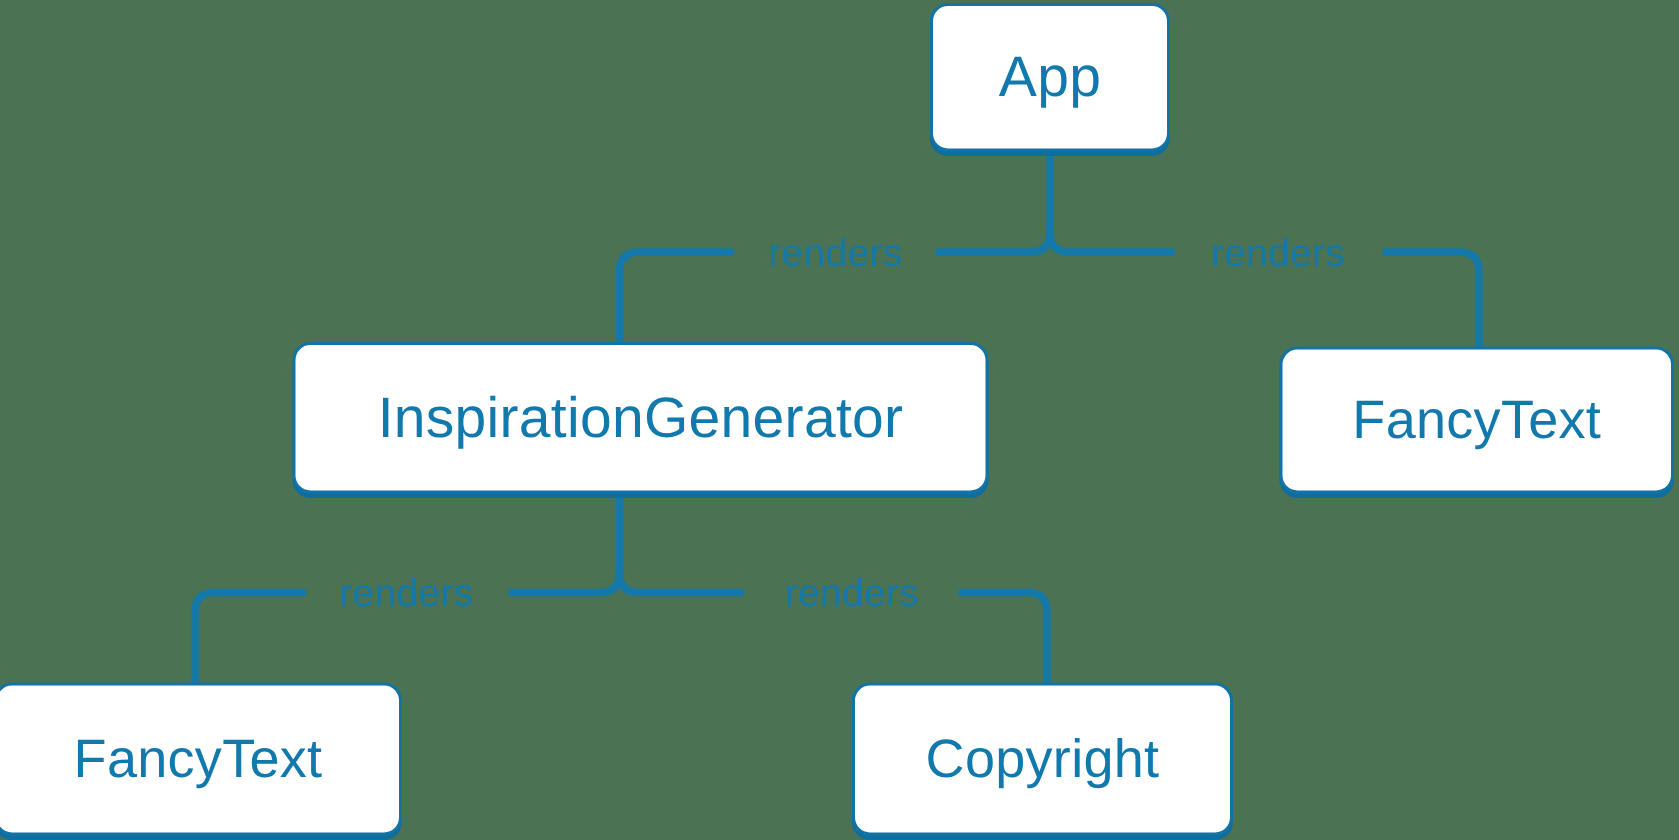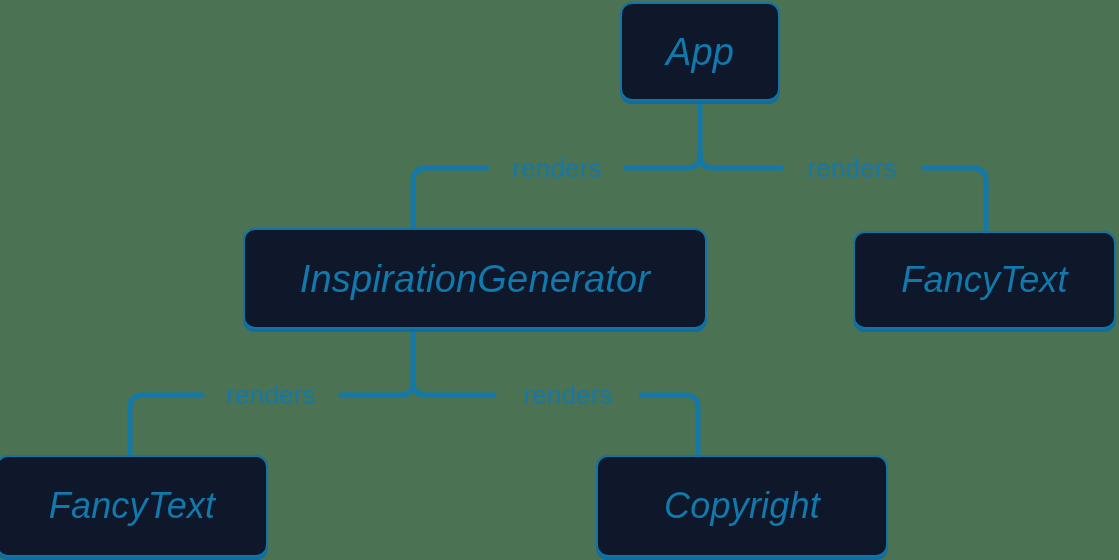--- a/index.html
+++ b/index.html
@@ -22,71 +22,69 @@
     position: absolute;
     left: 0;
     top: 0;
     width: 1119px;
     height: 560px;
     pointer-events: none;
   }
   .node {
     position: absolute;
     box-sizing: border-box;
-    background: #0f172a;
+    background: #ffffff;
     border: 2px solid #1273a4;
     border-radius: 12px;
     box-shadow: 0 3px 0 0 #0f6e9e;
     display: flex;
     align-items: center;
     justify-content: center;
     color: #1179ac;
     font-weight: 400;
     letter-spacing: 0.2px;
     white-space: nowrap;
-    font-style: italic;
   }
   .node-label {
     display: block;
     line-height: 1;
   }
   #node-app {
     left: 620px;
     top: 2px;
     width: 160px;
     height: 99px;
     font-size: 38px;
   }
   #node-inspirationgenerator {
     left: 195px;
     top: 228px;
     width: 464px;
     height: 101px;
     font-size: 38px;
-    margin-left: 48px;
   }
   #node-fancytext-right {
     left: 853px;
     top: 231px;
     width: 263px;
     height: 98px;
     font-size: 36px;
   }
   #node-fancytext-left {
     left: -4px;
     top: 455px;
     width: 272px;
     height: 102px;
     font-size: 36px;
     border-radius: 12px;
   }
   #node-copyright {
-    left: 596px;
+    left: 568px;
     top: 455px;
-    width: 292px;
+    width: 254px;
     height: 102px;
     font-size: 36px;
     text-align: center;
   }
   .edge-label {
     position: absolute;
     color: #1478a8;
     font-size: 26px;
     font-weight: 400;
     letter-spacing: 0.2px;

